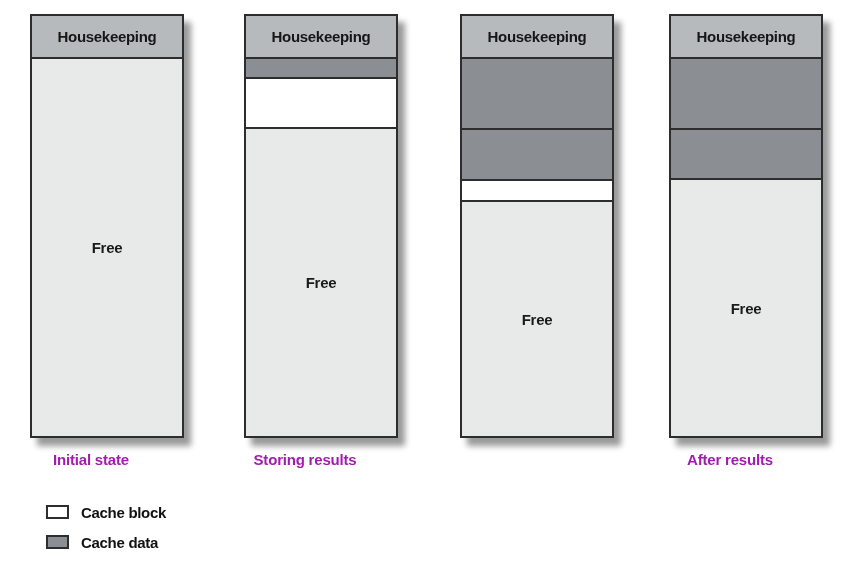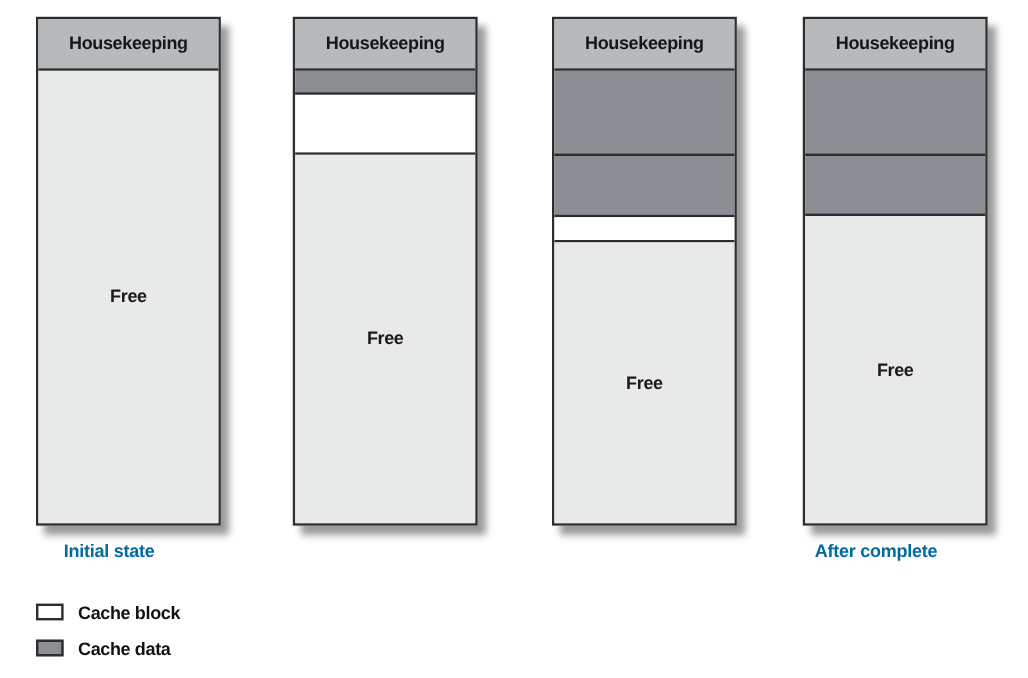--- a/index.html
+++ b/index.html
@@ -69,31 +69,33 @@
     letter-spacing: -0.3px;
     font-weight: 600;
     color: #1a1a1a;
   }
   .caption {
     margin-top: 13px;
     text-align: center;
     font-size: 15px;
     font-weight: 700;
     letter-spacing: -0.2px;
-    color: #0369a1;
+    color: #a21caf;
   }
   .legend {
     position: absolute;
     left: 30px;
     top: 503px;
   }
   .legend-item {
     display: flex;
+    align-items: center;
     height: 18px;
     margin-bottom: 12px;
+    margin-left: 16px;
   }
   .swatch {
     box-sizing: border-box;
     width: 23px;
     height: 14px;
     border: 2px solid var(--border, #2d2d2d);
     flex: 0 0 auto;
   }
   .swatch.cache  { background: var(--cache-block, #ffffff); }
   .swatch.stored { background: var(--stored-data, #8b8f93); }
@@ -121,20 +123,21 @@
     </div>
     <div class="colwrap">
       <div class="membox">
         <div class="header">Housekeeping</div>
         <div class="seg stored" style="height: 20px; flex-basis: 20px;"></div>
         <div class="seg cache" style="height: 50px; flex-basis: 50px;"></div>
         <div class="seg free grow">
           <span class="free-label">Free</span>
         </div>
       </div>
+      <div class="caption">Storing results</div>
     </div>
     <div class="colwrap">
       <div class="membox">
         <div class="header">Housekeeping</div>
         <div class="seg stored" style="height: 71px; flex-basis: 71px;"></div>
         <div class="seg stored" style="height: 51px; flex-basis: 51px;"></div>
         <div class="seg cache" style="height: 21px; flex-basis: 21px;"></div>
         <div class="seg free grow">
           <span class="free-label">Free</span>
         </div>
@@ -142,21 +145,21 @@
     </div>
     <div class="colwrap">
       <div class="membox">
         <div class="header">Housekeeping</div>
         <div class="seg stored" style="height: 71px; flex-basis: 71px;"></div>
         <div class="seg stored" style="height: 50px; flex-basis: 50px;"></div>
         <div class="seg free grow">
           <span class="free-label">Free</span>
         </div>
       </div>
-      <div class="caption">After complete</div>
+      <div class="caption">After results</div>
     </div>
     <div class="legend">
       <div class="legend-item">
         <span class="swatch cache"></span>
         <span class="legend-label">Cache block</span>
       </div>
       <div class="legend-item">
         <span class="swatch stored"></span>
         <span class="legend-label">Cache data</span>
       </div>

